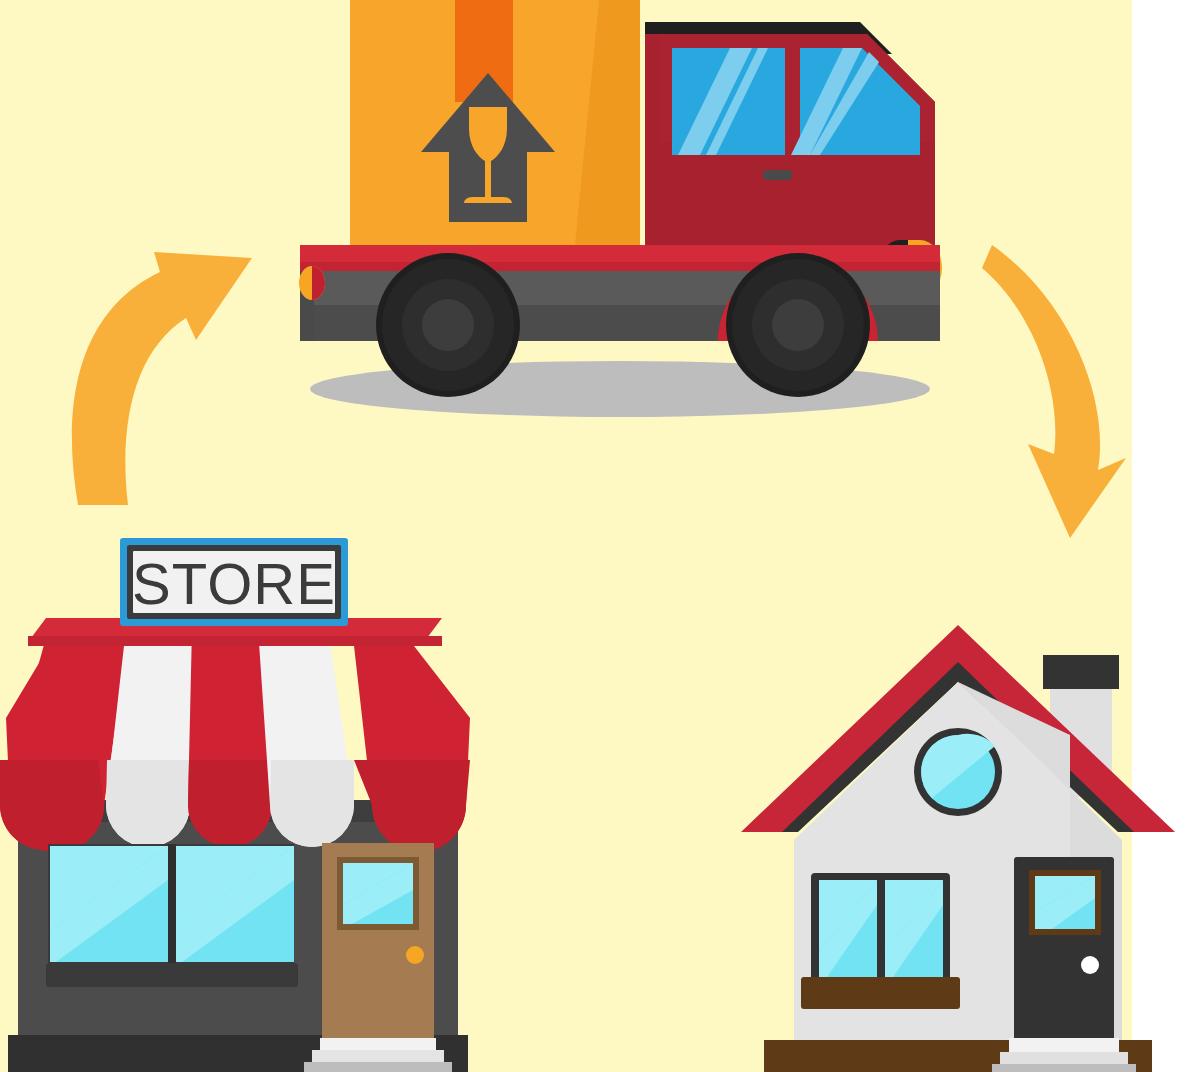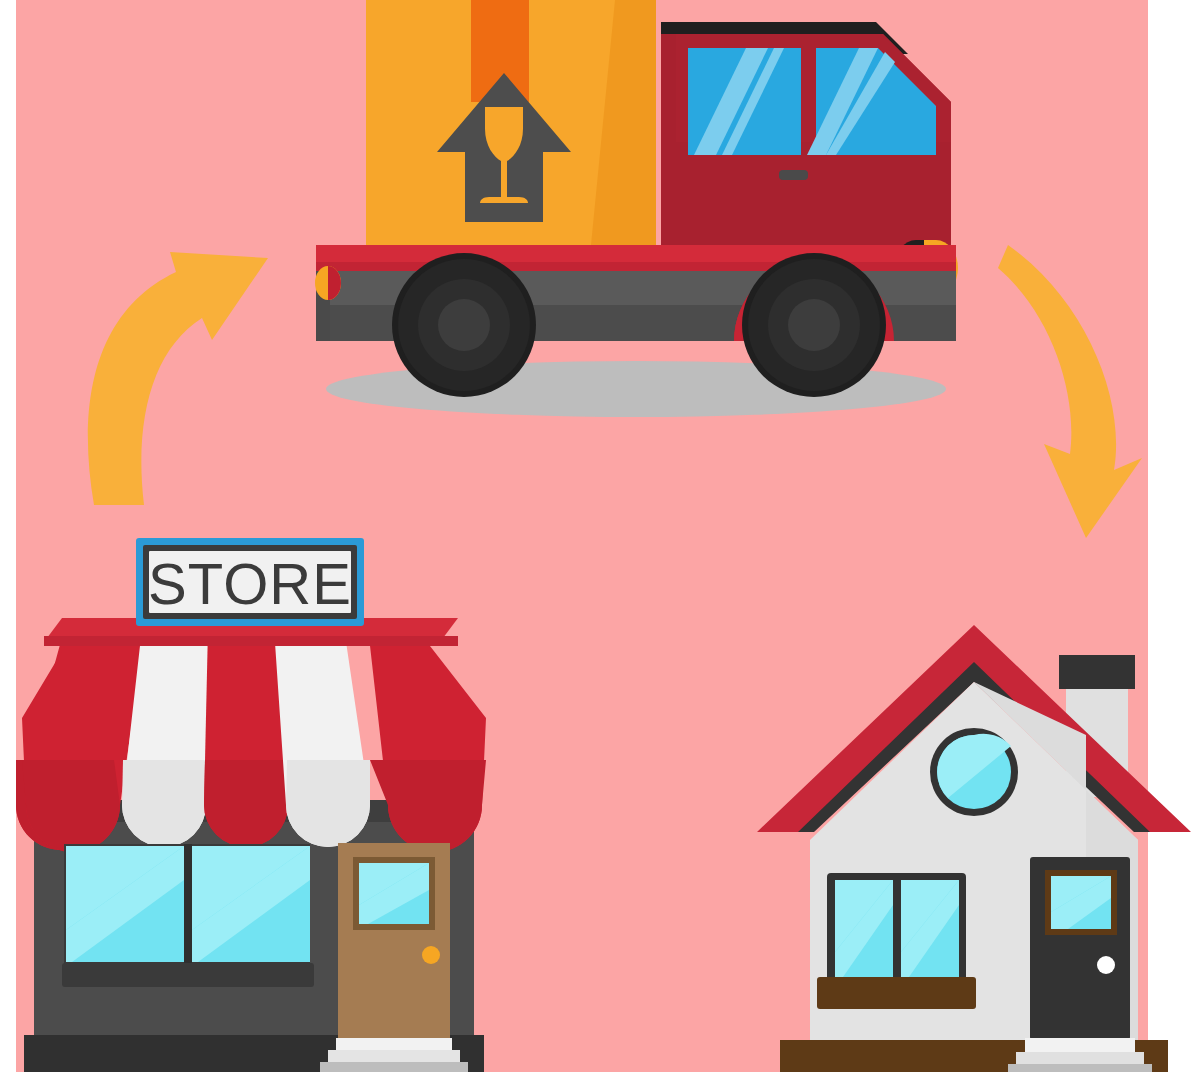--- a/index.html
+++ b/index.html
@@ -10,22 +10,21 @@
   body {
     width: 1200px;
     height: 1072px;
     font-family: "Liberation Sans", sans-serif;
     overflow: hidden;
   }
   #scene {
     position: relative;
     width: 1132px;
     height: 1072px;
-    background: #fca5a5;
-    margin-left: 16px;
+    background: #fef9c3;
   }
   #scene svg {
     display: block;
   }
   .store-sign-text {
     font-family: "Liberation Sans", sans-serif;
     font-size: 58px;
     font-weight: 400;
     letter-spacing: 1px;
     fill: #3b3b3b;

